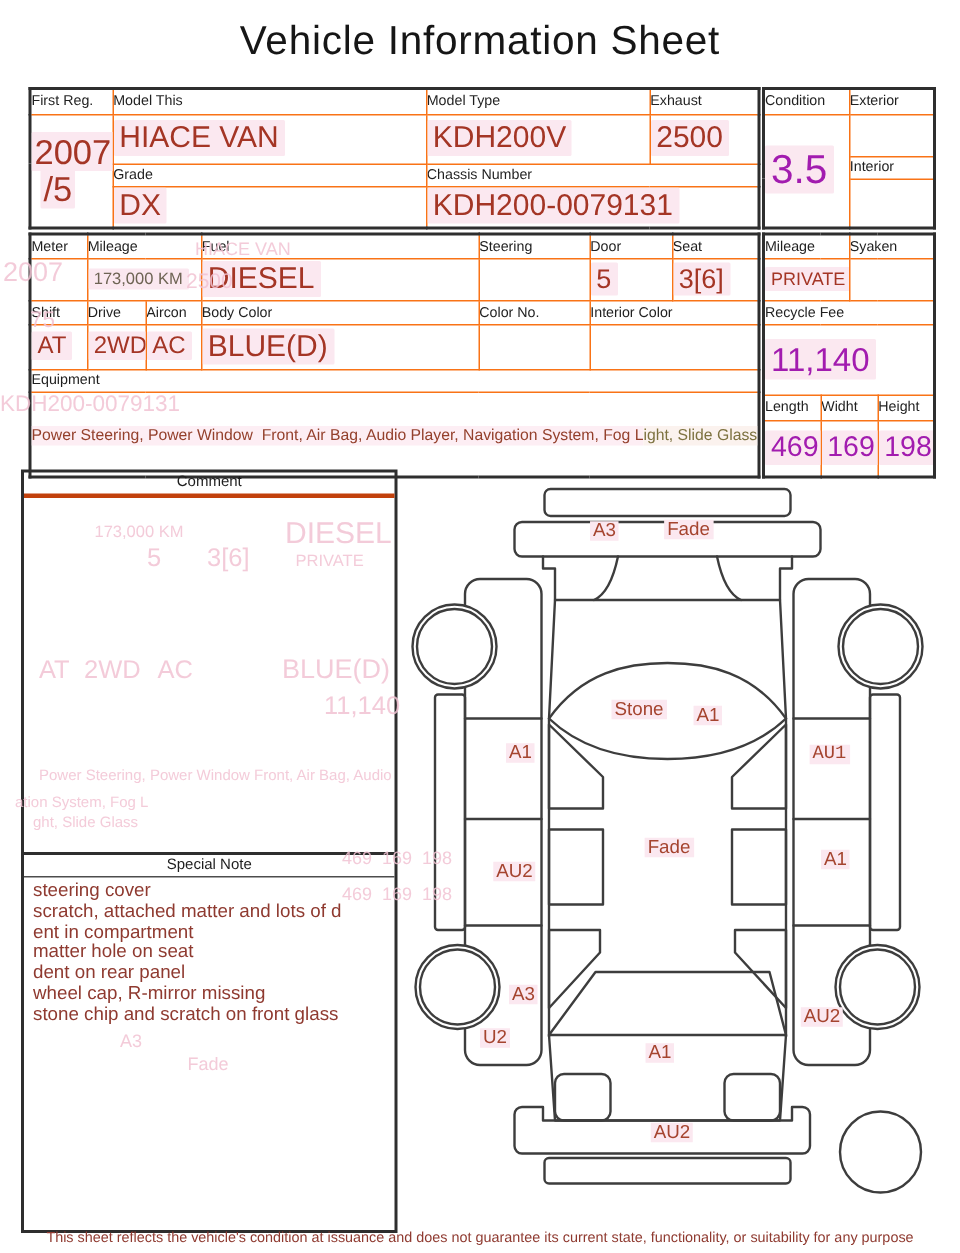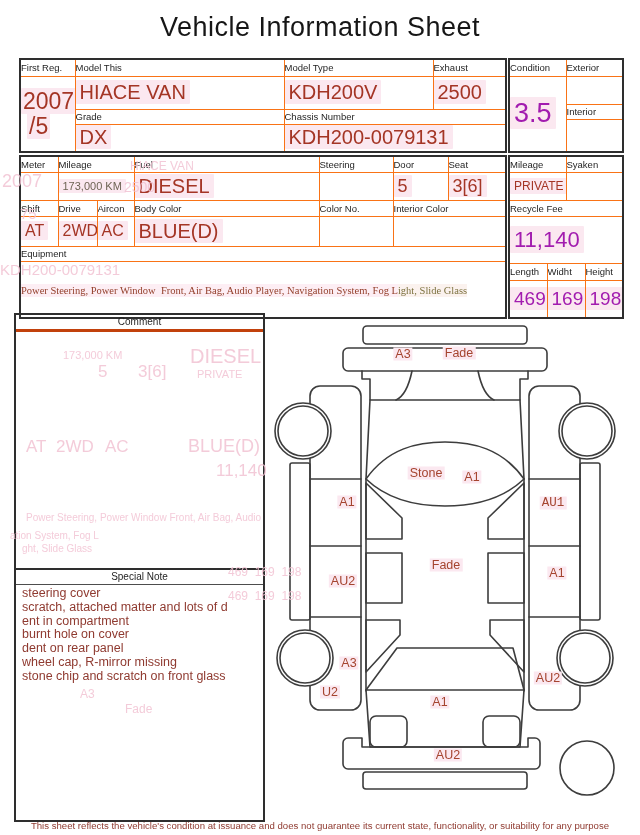--- a/index.html
+++ b/index.html
@@ -15,21 +15,21 @@
   td.h{font-size:9.5px;color:#1f1f1f;}
   .red{color:#a43525;} .brown{color:#a21caf;} .gray{color:#6e6454;}
   .fs20{font-size:20px;} .fs18{font-size:18px;} .fs16{font-size:16px;}
   .fs12{font-size:12px;} .fs11{font-size:11px;} .fs27{font-size:27px;}
   .fs22{font-size:22px;} .fs19{font-size:19px;}
   .hl{background:#fbe8f0;padding:1px 4px;border-radius:1px;}
   td.firstreg{text-align:left;font-size:23px;line-height:25px;color:#a43525;}
   td.firstreg .hl{padding:0 2px;}
   td.equip{text-align:left;vertical-align:top;padding:2px 4px;}
   .eqLine{font-size:10.5px;line-height:13px;color:#94402c;white-space:pre;
-          background:#fdeef4;display:inline-block;font-family:Liberation Serif, serif;}
+          background:#fdeef4;display:inline-block;}
   .eqLine2{color:#7d7240;background:#fbf2ee;}
   
   .commentBox{position:absolute;left:14px;top:313px;width:247px;height:505px;
               border:2px solid #2e2e2e;background:transparent;}
   .boxHead{height:14px;line-height:14px;border-bottom:3px solid #c2410c;
            text-align:center;font-size:10px;color:#1f1f1f;}
   .snHead{position:absolute;left:0;right:0;top:253px;height:14px;line-height:14px;
           border-top:2px solid #2e2e2e;border-bottom:1px solid #4d4d4d;
           text-align:center;font-size:10px;color:#1f1f1f;}
   .snBody{position:absolute;left:6px;right:2px;top:272px;}
@@ -201,21 +201,21 @@
   </tbody>
     </table>
 
   <div class="commentBox">
     <div class="boxHead">Comment</div>
     <div class="snHead">Special Note</div>
     <div class="snBody" id="special-note-body">
         <div class="snLine">steering cover</div>
         <div class="snLine">scratch, attached matter and lots of d</div>
         <div class="snLine">ent in compartment</div>
-        <div class="snLine">burnt hole on cover</div>
+        <div class="snLine">matter hole on seat</div>
         <div class="snLine">dent on rear panel</div>
         <div class="snLine">wheel cap, R-mirror missing</div>
         <div class="snLine">stone chip and scratch on front glass</div>
       </div>
   </div>
 
   <div class="diagram">
     <svg viewBox="0 0 370 510" width="370" height="510">
       <g stroke="#3d3d3d" stroke-width="1.6" fill="none" stroke-linejoin="round" stroke-linecap="round">
         <rect x="93" y="16" width="164" height="18" rx="4"></rect>

